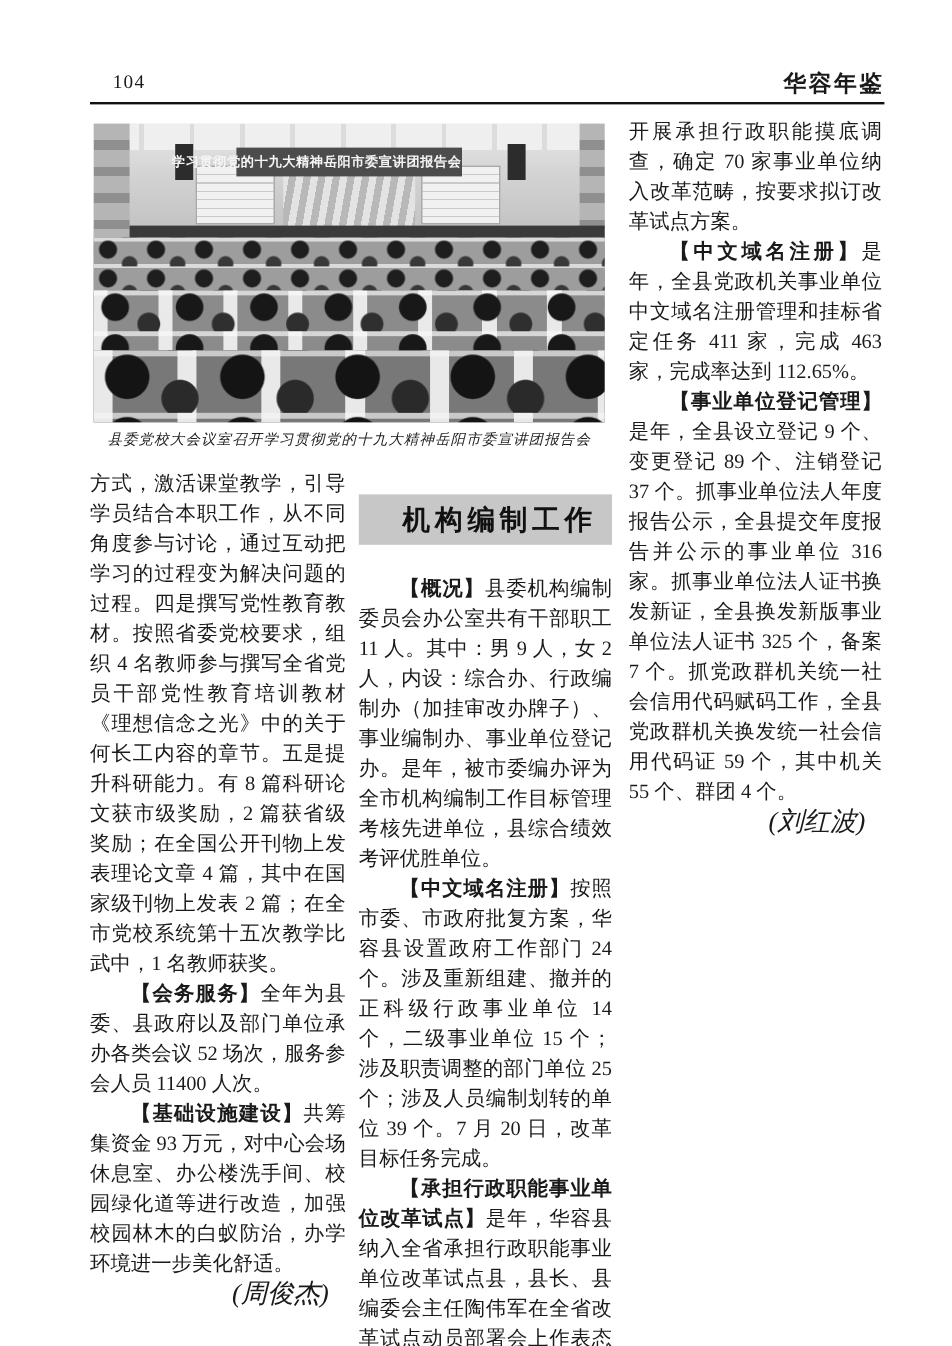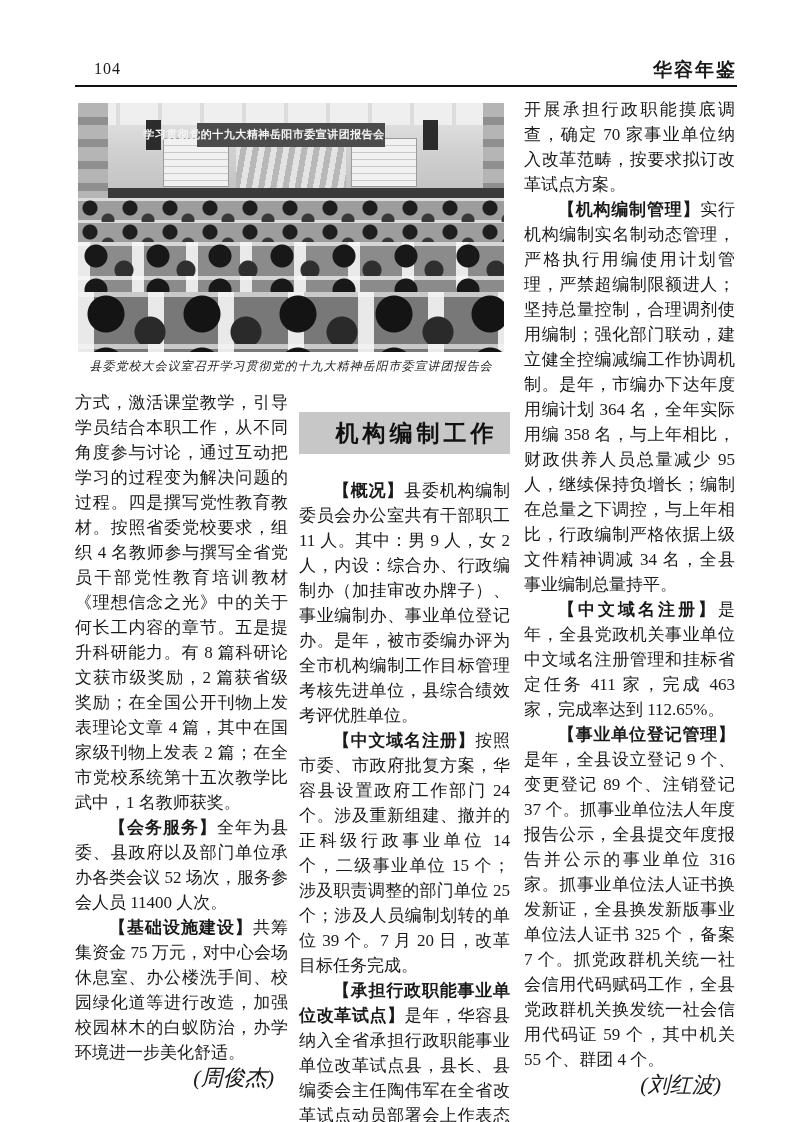--- a/index.html
+++ b/index.html
@@ -98,30 +98,29 @@
   <div class="photo-stage"></div>
   <div class="aud aud-back"></div>
   <div class="aud aud-mid"></div>
   <div class="aud aud-front"></div>
 </div>
 <div class="photo-caption">县委党校大会议室召开学习贯彻党的十九大精神岳阳市委宣讲团报告会</div>
 
 <div class="col col-left">
   <p class="para noindent"><span>方式，激活课堂教学，引导学员结合本职工作，从不同角度参与讨论，通过互动把学习的过程变为解决问题的过程。四是撰写党性教育教材。按照省委党校要求，组织 4 名教师参与撰写全省党员干部党性教育培训教材《理想信念之光》中的关于何长工内容的章节。五是提升科研能力。有 8 篇科研论文获市级奖励，2 篇获省级奖励；在全国公开刊物上发表理论文章 4 篇，其中在国家级刊物上发表 2 篇；在全市党校系统第十五次教学比武中，1 名教师获奖。</span></p>
   <p class="para"><b class="tag">【会务服务】</b><span>全年为县委、县政府以及部门单位承办各类会议 52 场次，服务参会人员 11400 人次。</span></p>
-  <p class="para"><b class="tag">【基础设施建设】</b><span>共筹集资金 75 万元，对中心会场休息室、办公楼洗手间、校园绿化道等进行改造，加强校园林木的白蚁防治，办学环境进一步美化舒适。</span></p>
+  <p class="para"><b class="tag">【基础设施建设】</b><span>共筹集资金 93 万元，对中心会场休息室、办公楼洗手间、校园绿化道等进行改造，加强校园林木的白蚁防治，办学环境进一步美化舒适。</span></p>
   <p class="signature">(周俊杰)</p>
 </div>
 
 <div class="col col-middle">
   <div class="section-head">机构编制工作</div>
   <p class="para"><b class="tag">【概况】</b><span>县委机构编制委员会办公室共有干部职工 11 人。其中：男 9 人，女 2 人，内设：综合办、行政编制办（加挂审改办牌子）、事业编制办、事业单位登记办。是年，被市委编办评为全市机构编制工作目标管理考核先进单位，县综合绩效考评优胜单位。</span></p>
   <p class="para"><b class="tag">【中文域名注册】</b><span>按照市委、市政府批复方案，华容县设置政府工作部门 24 个。涉及重新组建、撤并的正科级行政事业单位 14 个，二级事业单位 15 个；涉及职责调整的部门单位 25 个；涉及人员编制划转的单位 39 个。7 月 20 日，改革目标任务完成。</span></p>
   <p class="para"><b class="tag">【承担行政职能事业单位改革试点】</b><span>是年，华容县纳入全省承担行政职能事业单位改革试点县，县长、县编委会主任陶伟军在全省改革试点动员部署会上作表态发言。对全县 207 家事业单位</span></p>
 </div>
 
 <div class="col col-right">
   <p class="para noindent"><span>开展承担行政职能摸底调查，确定 70 家事业单位纳入改革范畴，按要求拟订改革试点方案。</span></p>
-  <p class="para"><b class="tag">【机构编制管理】</b><span>实行机构编制实名制动态管理，严格执行用编使用计划管理，严禁超编制限额进人；坚持总量控制，合理调剂使用编制；强化部门联动，建立健全控编减编工作协调机制。是年，市编办下达年度用编计划 364 名，全年实际用编 358 名，与上年相比，财政供养人员总量减少 95 人，继续保持负增长；编制在总量之下调控，与上年相比，行政编制严格依据上级文件精神调减 34 名，全县事业编制总量持平。</span></p>
   <p class="para"><b class="tag">【中文域名注册】</b><span>是年，全县党政机关事业单位中文域名注册管理和挂标省定任务 411 家，完成 463 家，完成率达到 112.65%。</span></p>
   <p class="para"><b class="tag">【事业单位登记管理】</b><span>是年，全县设立登记 9 个、变更登记 89 个、注销登记 37 个。抓事业单位法人年度报告公示，全县提交年度报告并公示的事业单位 316 家。抓事业单位法人证书换发新证，全县换发新版事业单位法人证书 325 个，备案 7 个。抓党政群机关统一社会信用代码赋码工作，全县党政群机关换发统一社会信用代码证 59 个，其中机关 55 个、群团 4 个。</span></p>
   <p class="signature">(刘红波)</p>
 </div>
 
 </body></html>

